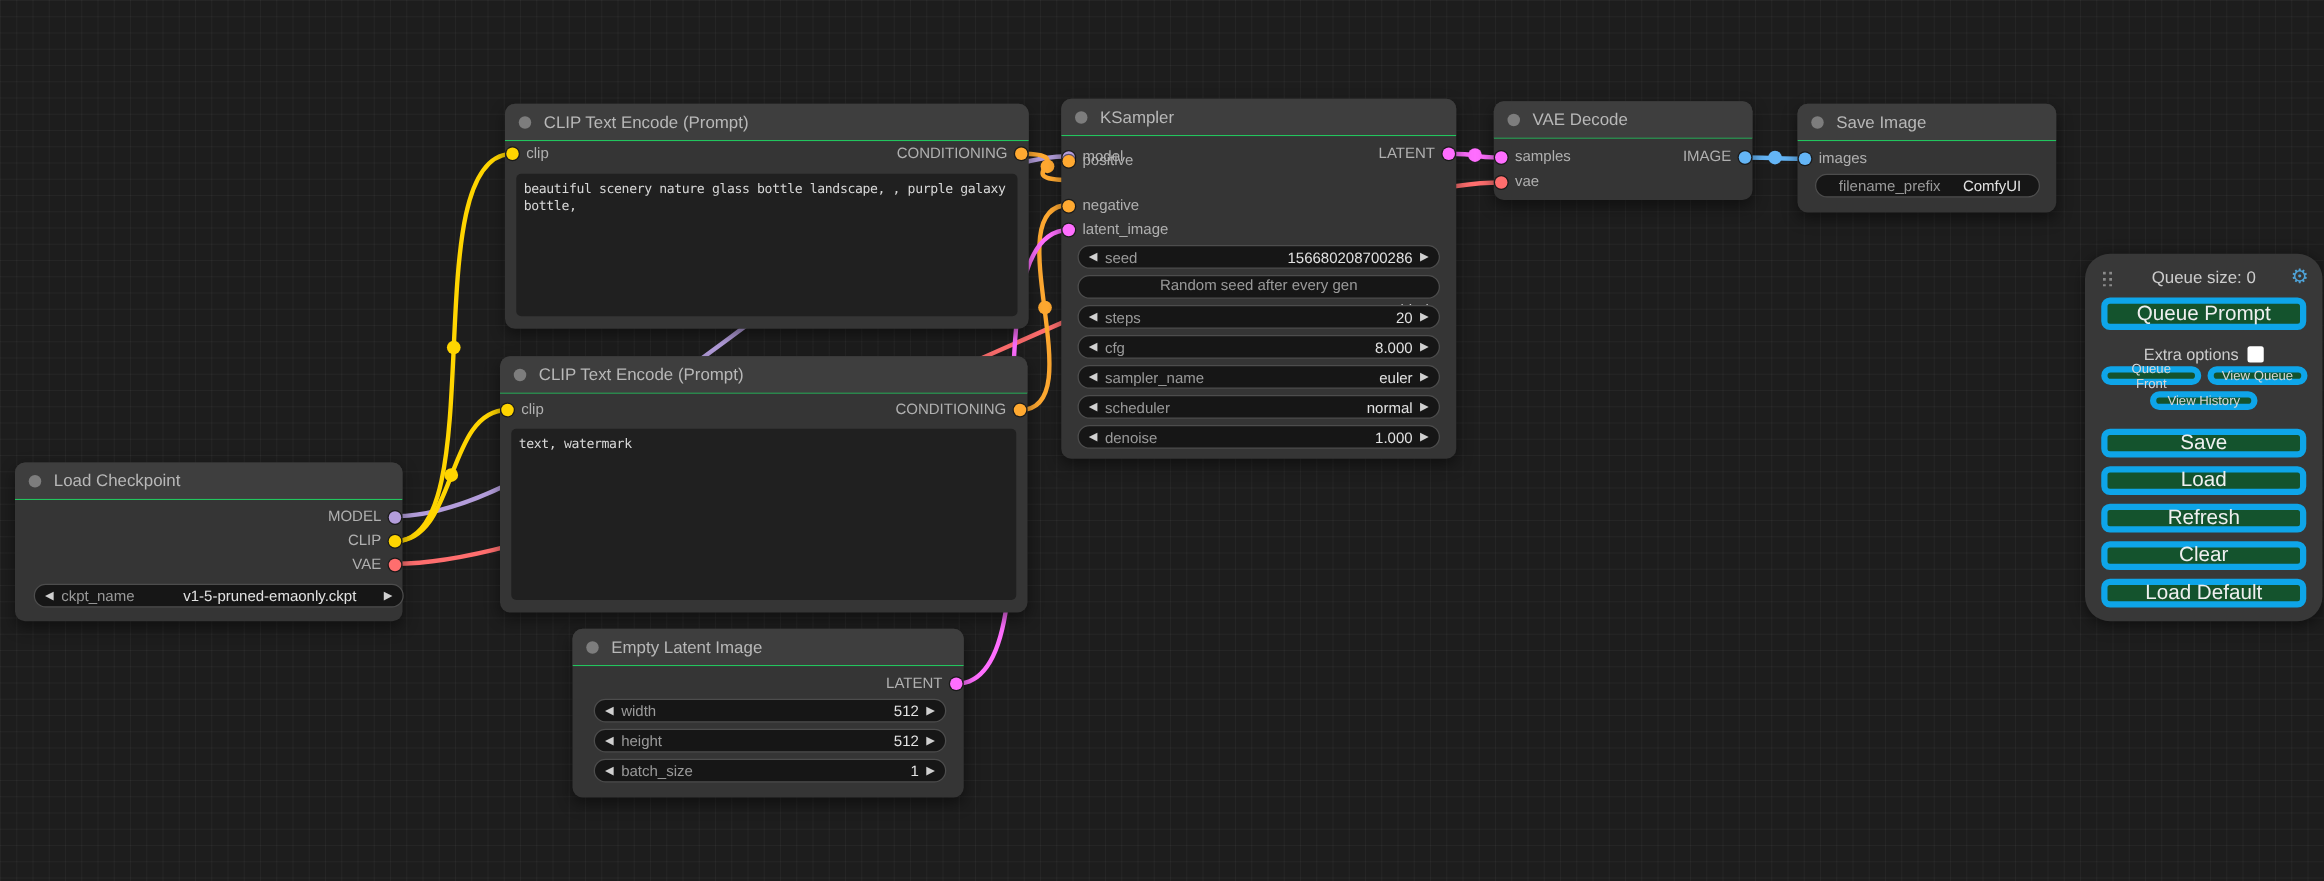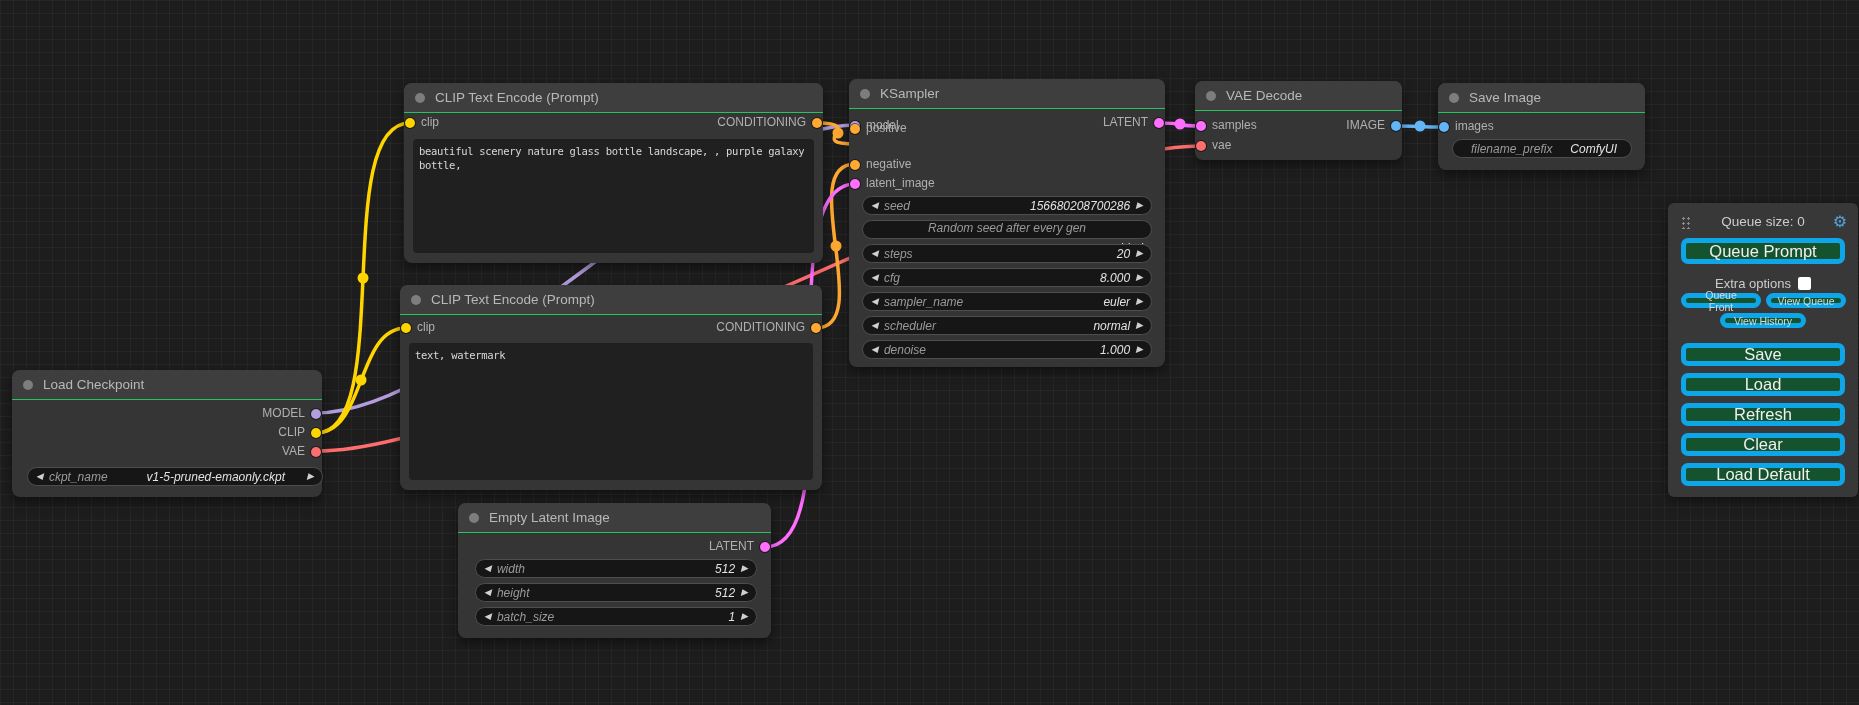--- a/index.html
+++ b/index.html
@@ -22,27 +22,27 @@
   .sout{position:absolute;right:0;padding-right:17px;height:19px;}
   .dot{position:absolute;top:50%;width:10px;height:10px;border-radius:50%;
     transform:translateY(-50%);box-shadow:0 0 0 1px rgba(0,0,0,.5);}
   .sin .dot{left:1px;} .sout .dot{right:1px;}
   .c-model{background:#B39DDB;} .c-clip{background:#FFD500;} .c-vae{background:#FF6E6E;}
   .c-cond{background:#FFA931;} .c-latent{background:#FF6EFF;} .c-image{background:#64B5F6;}
   .textbox{position:absolute;left:9px;right:9px;background:#202020;border-radius:4px;
     color:#d8d8d8;font-family:"DejaVu Sans Mono",monospace;font-size:10.5px;letter-spacing:-0.3px;
     line-height:14px;padding:5px 6px;white-space:pre-wrap;box-sizing:border-box;}
   .widget{position:absolute;height:19px;background:#161616;border:1px solid #4d4d4d;border-radius:10px;
-    display:flex;align-items:center;box-sizing:border-box;padding:0 8px;font-size:12px;color:#b0b0b0;gap:6px;font-style:italic;}
+    display:flex;align-items:center;box-sizing:border-box;padding:0 8px;font-size:12px;color:#b0b0b0;gap:6px;}
   .widget .wl{color:#9a9a9a;}
   .widget .wv{margin-left:auto;color:#e2e2e2;}
   .widget .arr{color:#d0d0d0;font-size:9px;line-height:17px;}
   .widget .knob{width:13px;height:13px;border-radius:50%;background:#8096ab;box-shadow:inset 0 0 0 1px rgba(0,0,0,.4);}
   
-  .qpanel{position:absolute;z-index:3;background:#383838;border-radius:6px;
+  .qpanel{position:absolute;z-index:3;background:#383838;border-radius:20px;
     box-shadow:0 3px 12px rgba(0,0,0,.5);}
   .qhead{position:absolute;top:9px;left:0;right:0;height:20px;color:#cccccc;font-size:13.5px;line-height:20px;text-align:center;}
   .drag-dots{position:absolute;left:13px;top:4px;width:9px;height:13px;
     background-image:radial-gradient(#8a8a8a 1.2px, transparent 1.4px);background-size:5px 5px;}
   .gear{position:absolute;right:11px;top:0;color:#4EA3D8;font-size:16px;line-height:20px;}
   .qbtn{position:absolute;box-sizing:border-box;background:#14532d;border:5px solid #0ea5e9;
     color:#efefef;border-radius:7px;font-family:"Liberation Sans",sans-serif;
     display:flex;align-items:center;justify-content:center;cursor:pointer;}
   .qbtn.big{left:13px;width:164px;height:24px;font-size:16.5px;}
   .qbtn.small{height:15px;border-radius:9px;font-size:10.5px;color:#d8d8d8;}

